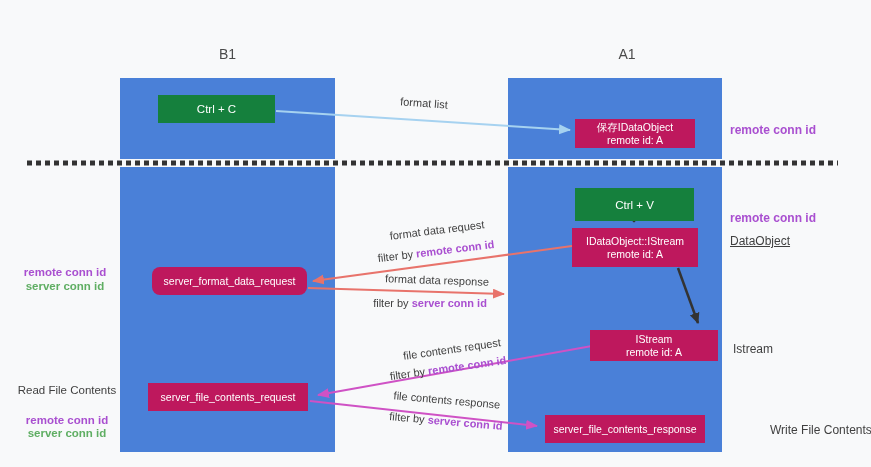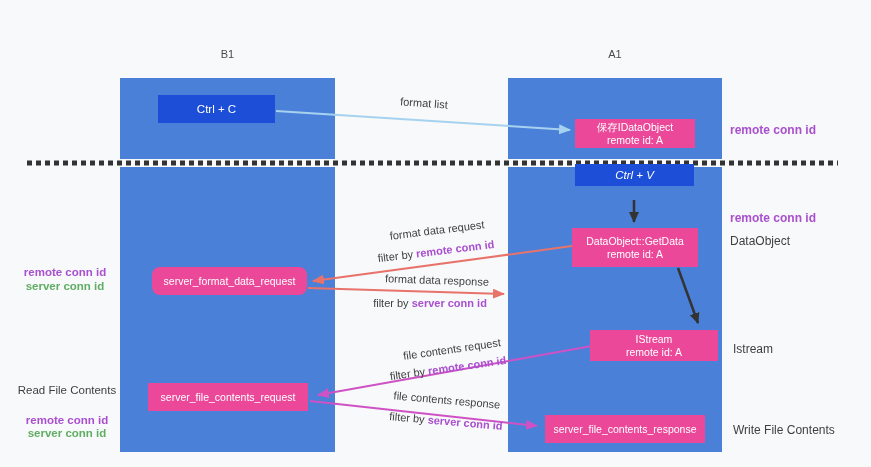--- a/index.html
+++ b/index.html
@@ -12,38 +12,38 @@
     width:871px;height:467px;
     background:#f8f9fa;
     overflow:hidden;
   }
   .title{
     position:absolute;left:0;top:7px;width:100%;
     text-align:center;color:#3b3b3b;font-size:15px;line-height:18px;
   }
   .lifeline-header{
     position:absolute;top:48px;text-align:center;
-    color:#4a4a4a;font-size:11px;line-height:13px;
+    color:#4a4a4a;font-size:14px;line-height:13px;
   }
   .lifeline-header.left{left:120px;width:215px;}
-  .lifeline-header.right{left:508px;width:214px;}
+  .lifeline-header.right{left:520px;width:214px;}
   .column{
     position:absolute;top:78px;height:374px;
     background:#4a80d8;
   }
   .column.left{left:120px;width:215px;}
   .column.right{left:508px;width:214px;}
   svg.arrows{position:absolute;left:0;top:0;z-index:2;}
   .box{
     position:absolute;z-index:3;
     display:flex;flex-direction:column;align-items:center;justify-content:center;
     color:#ffffff;text-align:center;
   }
-  .box.green{background:#1d4ed8;font-size:11.5px;}
-  .box.orange{background:#ec4899;}
+  .box.green{background:#15803d;font-size:11.5px;}
+  .box.orange{background:#be185d;}
   .box .bl{line-height:13px;font-size:10.5px;}
   .box.single{font-size:10.5px;}
   .side-label{
     position:absolute;z-index:3;font-size:12px;color:#3f3f3f;white-space:nowrap;
   }
   .purple{color:#a94fd0;font-weight:bold;}
   .green-txt{color:#5fae63;font-weight:bold;}
   .conn-group{
     position:absolute;z-index:3;text-align:center;
     font-size:11.5px;line-height:13.5px;white-space:nowrap;
@@ -106,44 +106,44 @@
     <line x1="310" y1="401" x2="537" y2="426" stroke="#cf52c5" stroke-width="2" marker-end="url(#mMag)"></line>
   </svg>
 
   <div class="box green" style="left:158px;top:95px;width:117px;height:28px;">Ctrl + C</div>
 
   <div class="box orange" style="left:575px;top:119px;width:120px;height:29px;">
     <div class="bl">保存IDataObject</div>
     <div class="bl">remote id: A</div>
   </div>
 
-  <div class="box green" style="left:575px;top:164px;width:119px;height:22px;font-style:italic;">Ctrl + V</div>
+  <div class="box green" style="left:575px;top:188px;width:119px;height:33px;">Ctrl + V</div>
 
   <div class="box orange" style="left:572px;top:228px;width:126px;height:39px;">
-    <div class="bl">DataObject::GetData</div>
+    <div class="bl">IDataObject::IStream</div>
     <div class="bl">remote id: A</div>
   </div>
 
   <div class="box orange single" style="left:152px;top:267px;width:155px;height:28px;border-radius:8px;">server_format_data_request</div>
 
 
   <div class="box orange" style="left:590px;top:330px;width:128px;height:31px;">
     <div class="bl">IStream</div>
     <div class="bl">remote id: A</div>
   </div>
 
   <div class="box orange single" style="left:545px;top:415px;width:160px;height:28px;">server_file_contents_response</div>
 
   <div class="box orange single" style="left:148px;top:383px;width:160px;height:28px;">server_file_contents_request</div>
 
   <div class="side-label purple" style="left:730px;top:123px;">remote conn id</div>
   <div class="side-label purple" style="left:730px;top:211px;">remote conn id</div>
-  <div class="side-label" style="left:730px;top:234px;">DataObject</div>
+  <div class="side-label" style="left:730px;top:234px;text-decoration:underline;">DataObject</div>
   <div class="side-label" style="left:733px;top:342px;">Istream</div>
-  <div class="side-label" style="left:733px;top:423px;">Write File Contents</div>
+  <div class="side-label" style="left:770px;top:423px;">Write File Contents</div>
 
   <div class="conn-group" style="left:13px;top:266px;width:104px;">
     <div class="purple">remote conn id</div>
     <div class="green-txt">server conn id</div>
   </div>
 
   <div class="conn-group" style="left:13px;top:384px;width:108px;">
     <div style="color:#3f3f3f;font-weight:normal;font-size:11.5px;margin-bottom:16px;">Read File Contents</div>
     <div class="purple">remote conn id</div>
     <div class="green-txt">server conn id</div>

